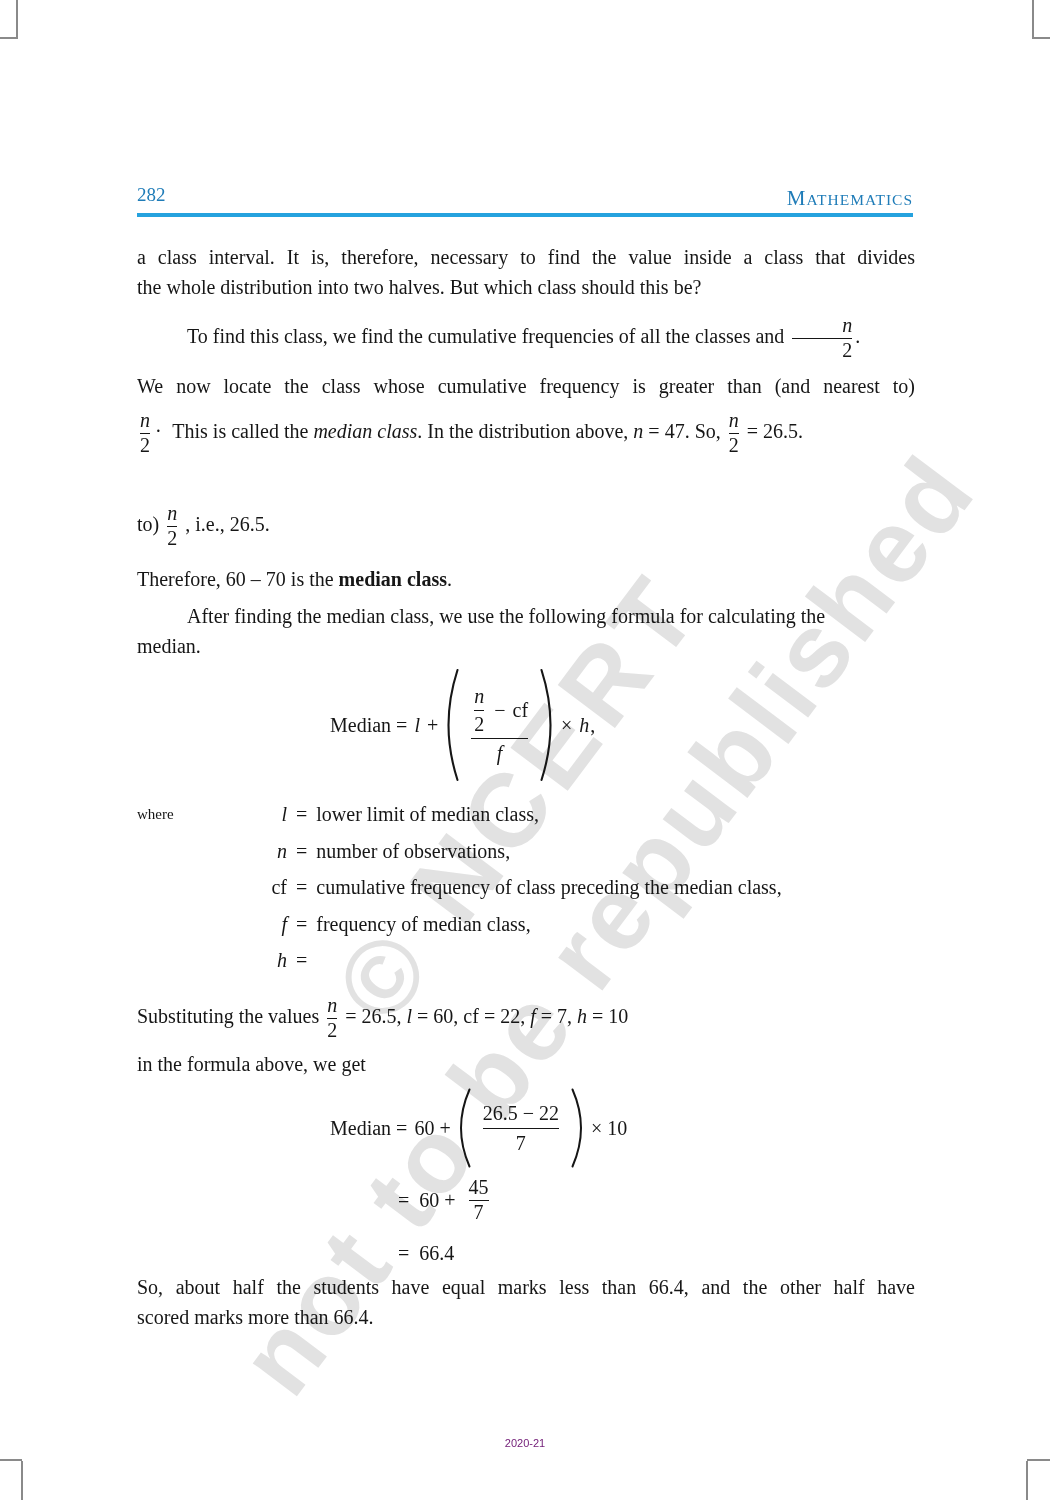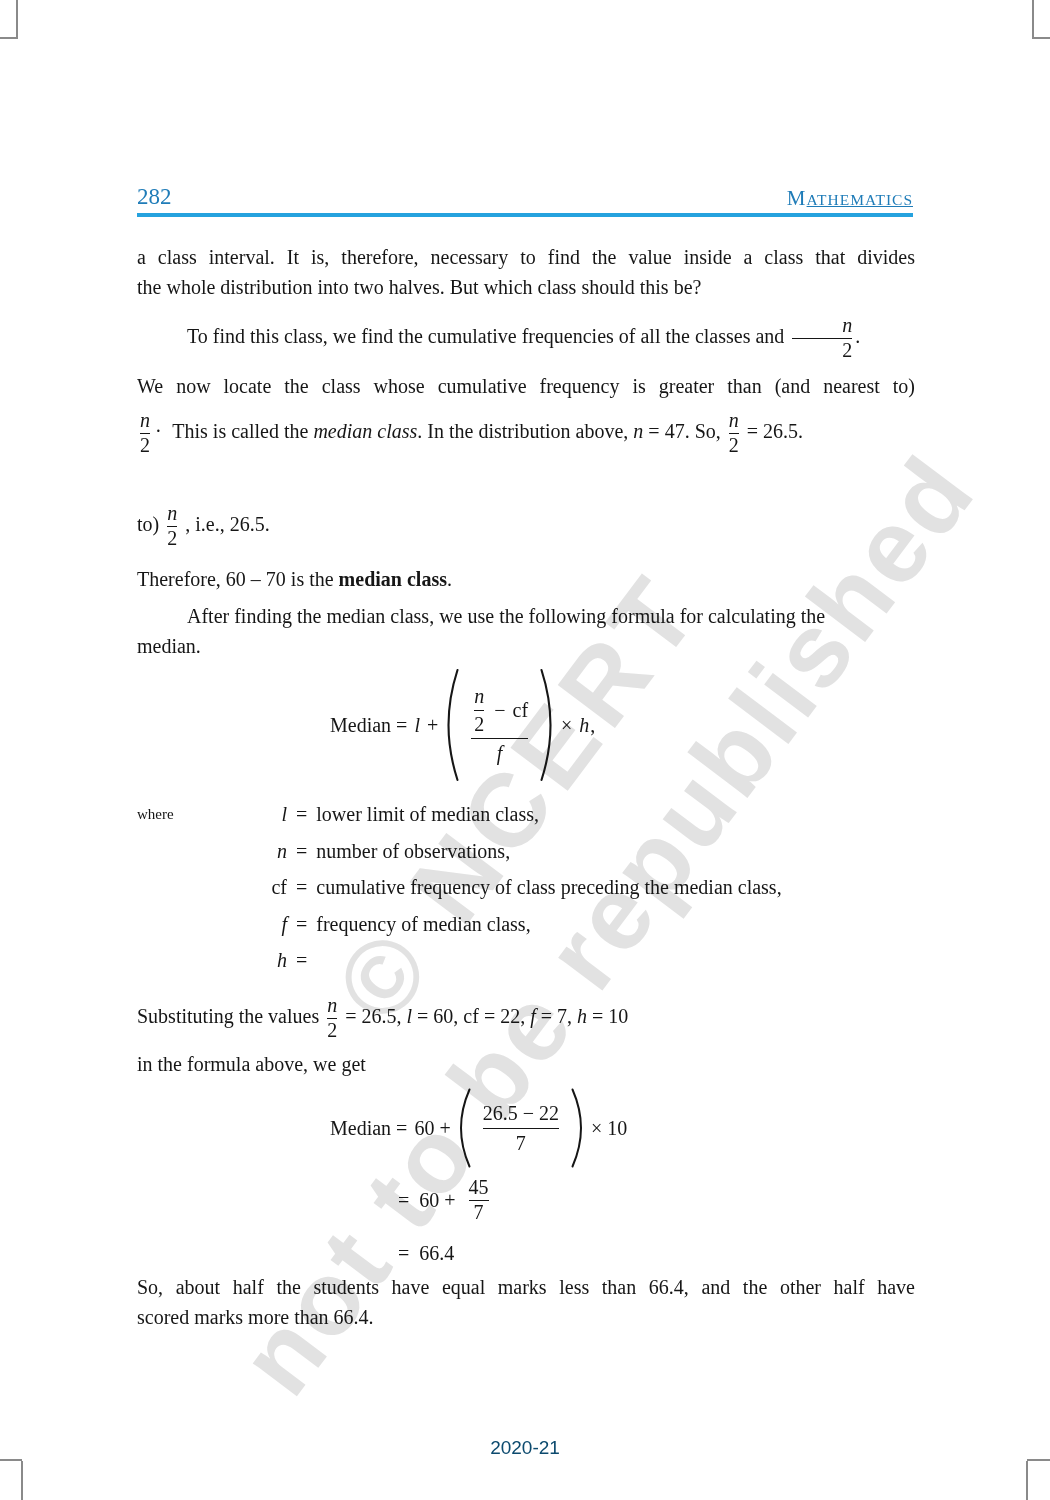--- a/index.html
+++ b/index.html
@@ -7,24 +7,24 @@
         font-family:"Liberation Serif",serif;color:#161616;}
   
   .wm{position:absolute;left:548px;top:880px;transform:translate(-50%,-50%) rotate(-53deg);
       text-align:center;color:#e2e2e2;font-family:"Liberation Sans",sans-serif;font-weight:bold;
       white-space:nowrap;line-height:1;user-select:none;}
   .wm .l1{font-size:104px;letter-spacing:9px;transform:translateX(48px);}
   .wm .l2{font-size:104px;letter-spacing:4px;margin-top:44px;}
   
   .cm{position:absolute;background:#8a8a8a;}
   
-  .pgnum{position:absolute;left:137px;top:184px;font-size:23px;color:#1f7cb8;}
+  .pgnum{position:absolute;left:137px;top:184px;font-size:19px;color:#1f7cb8;}
   .subject{position:absolute;right:137px;top:186px;color:#1f7cb8;letter-spacing:1px;}
   .subject .big{font-size:21px;}
-  .subject .small{font-size:15.5px;text-decoration:underline;}
+  .subject .small{font-size:15.5px;}
   .rule{position:absolute;left:137px;top:213px;width:776px;height:4px;background:#25a2de;}
   
   .line{position:absolute;left:137px;width:778px;font-size:20px;line-height:30px;color:#161616;}
   .jl{text-align:justify;text-align-last:justify;}
   .fline{line-height:60px;height:60px;}
   .ind{text-indent:50px;}
   
   .frac{display:inline-flex;flex-direction:column;align-items:center;vertical-align:middle;
         line-height:1.05;padding:0 3px;}
   .frac .bar{align-self:stretch;border-top:1.6px solid #161616;margin:1.5px 0;}
@@ -35,21 +35,21 @@
   .bigfrac .bar{align-self:stretch;border-top:1.7px solid #161616;margin:3px 0;}
   .numrow{display:flex;align-items:center;gap:7px;}
   .paren{display:block;}
   
   .where-intro{position:absolute;left:137px;top:799px;font-size:15px;line-height:30px;}
   .whererows{position:absolute;left:137px;top:799px;width:778px;}
   .wrow{display:flex;line-height:30px;font-size:20px;margin-bottom:6.5px;}
   .wsym{width:150px;text-align:right;}
   .weq{margin:0 9px;}
   .footer{position:absolute;left:0;right:0;top:1437px;text-align:center;
-          font-family:"Liberation Sans",sans-serif;font-size:19px;color:#0c4a6e;}
+          font-family:"Liberation Sans",sans-serif;font-size:11px;color:#701a75;}
   i{font-style:italic;}
   b{font-weight:bold;}
 </style>
 </head>
 <body>
 
 <div class="page">
 
   <div class="wm">
     <div class="l1">© NCERT</div>

